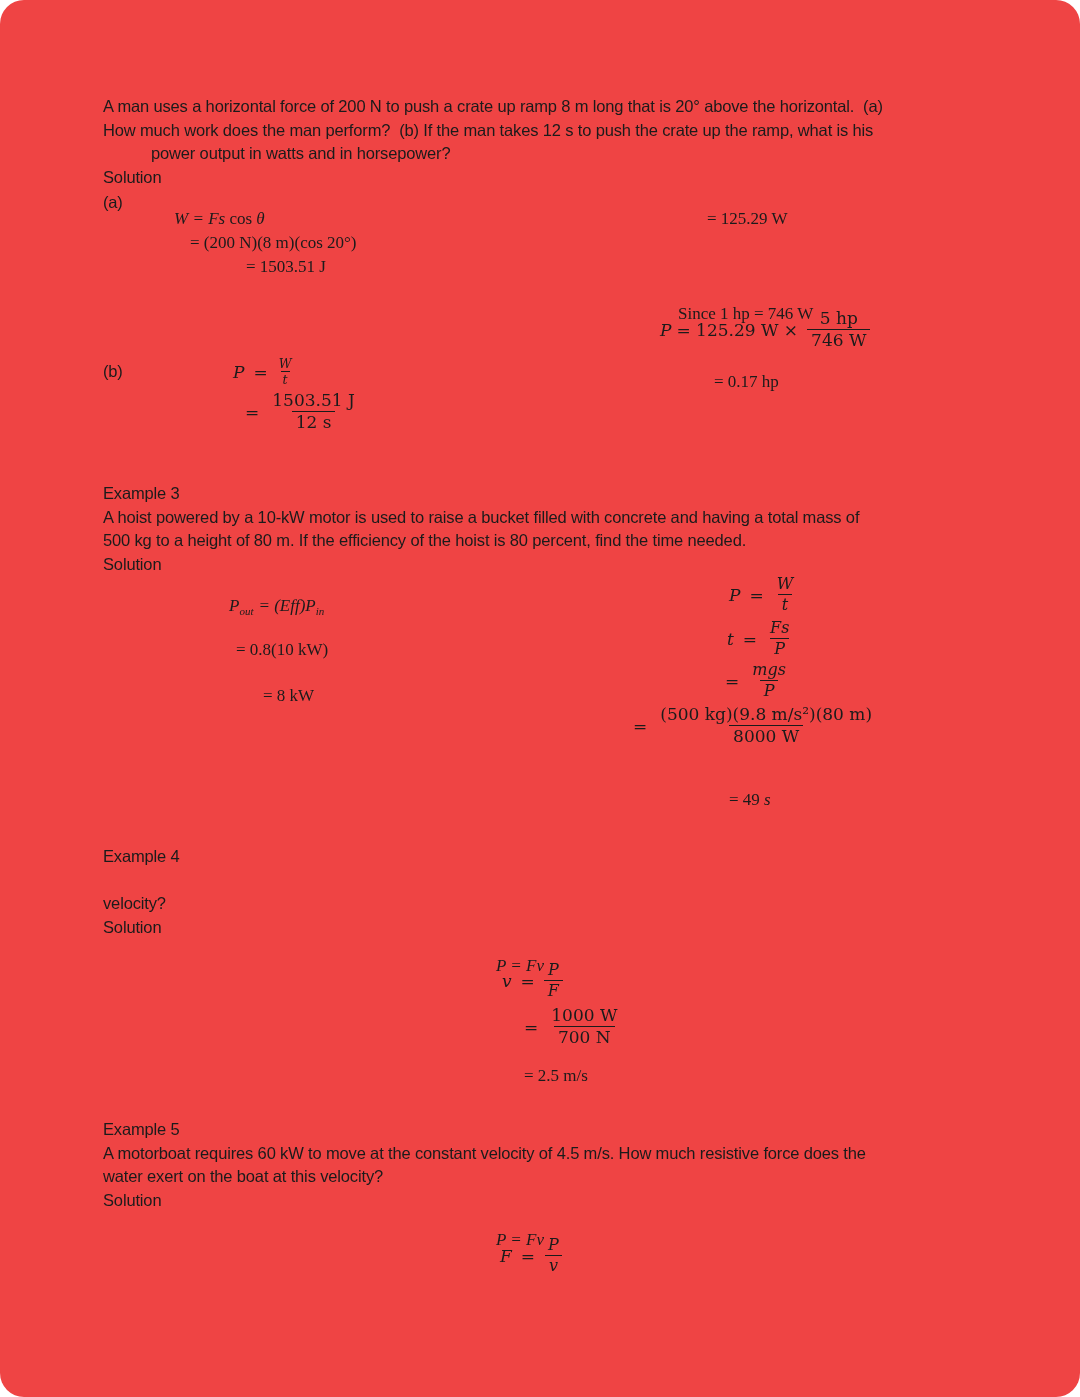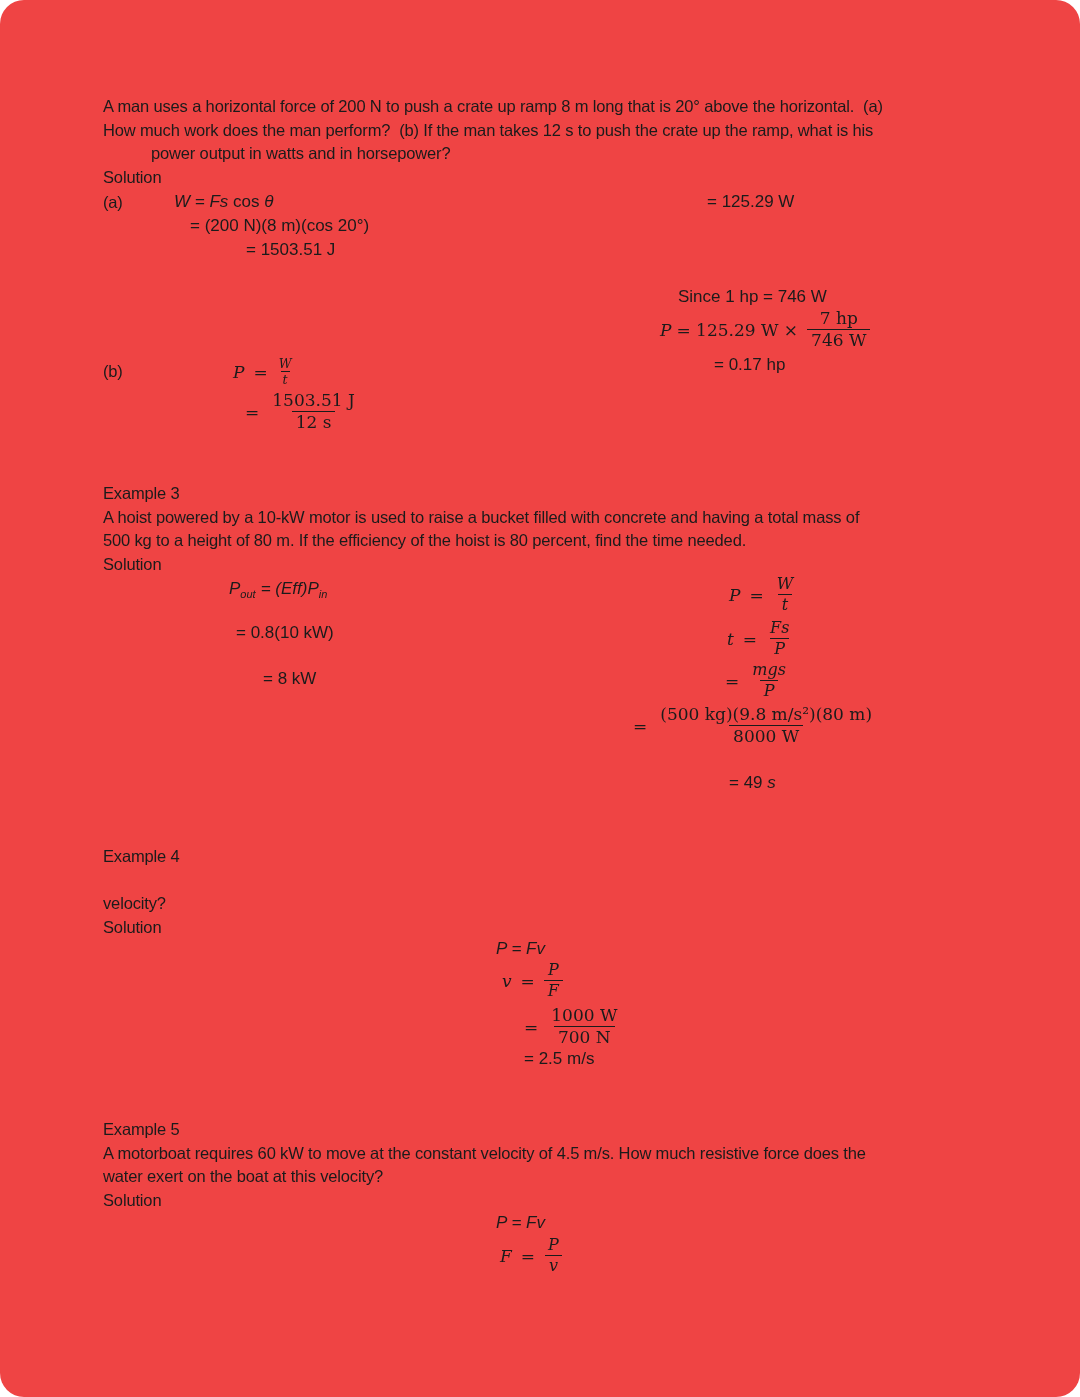--- a/index.html
+++ b/index.html
@@ -5,21 +5,21 @@
   * { margin:0; padding:0; box-sizing:border-box; }
   html,body { background:#ffffff; }
   .page {
     position:relative; width:1080px; height:1397px; background:#ef4444;
     font-family:"Liberation Sans", sans-serif; color:#1b1b1b;
     font-size:16.5px; overflow:hidden;border-radius:24px;
   }
   .tline { position:absolute; white-space:nowrap; letter-spacing:-0.15px; line-height:23px; }
   .math {
     position:absolute; white-space:nowrap;
-    font-family:Liberation Sans, sans-serif; font-size:17px; line-height:22px;
+    font-family:Liberation Serif, serif; font-size:17px; line-height:22px;margin-top:17px;
   }
   .eqrow {
     position:absolute; display:flex; align-items:center; gap:9px;
     white-space:nowrap; font-family:"DejaVu Serif", serif; font-size:17px;
   }
   .it { font-style:italic; }
   .up { font-style:normal; }
   .frac { display:inline-flex; flex-direction:column; align-items:center; }
   .frac .num, .frac .den { padding:0 4px; line-height:1.25; text-align:center; font-size:16px; }
   .frac .den { border-top:1.3px solid #1b1b1b; }
@@ -41,21 +41,21 @@
   <div class="tline" style="left:103px; top:191px;">(a)</div>
   <div class="math" style="left:174px; top:191px;"><span class="it">W = Fs</span><span class="up"> cos </span><span class="it">θ</span></div>
   <div class="math up" style="left:707px; top:191px;">= 125.29 W</div>
   <div class="math up" style="left:190px; top:215px;">= (200 N)(8 m)(cos 20°)</div>
   <div class="math up" style="left:246px; top:239px;">= 1503.51 J</div>
 
   <div class="math up" style="left:678px; top:286px;">Since 1 hp = 746 W</div>
   <div class="eqrow" style="left:660px; top:308px;">
     <span><span class="it">P</span><span class="up mid-gap">= 125.29 W ×</span></span>
     <span class="frac lg">
-      <span class="num up">7 hp</span>
+      <span class="num up">5 hp</span>
       <span class="den up">746 W</span>
     </span>
   </div>
   <div class="math up" style="left:714px; top:354px;">= 0.17 hp</div>
 
   <div class="tline" style="left:103px; top:360px;">(b)</div>
   <div class="eqrow" style="left:233px; top:356px;">
     <span class="it">P</span>
     <span class="up">=</span>
     <span class="frac sm">

